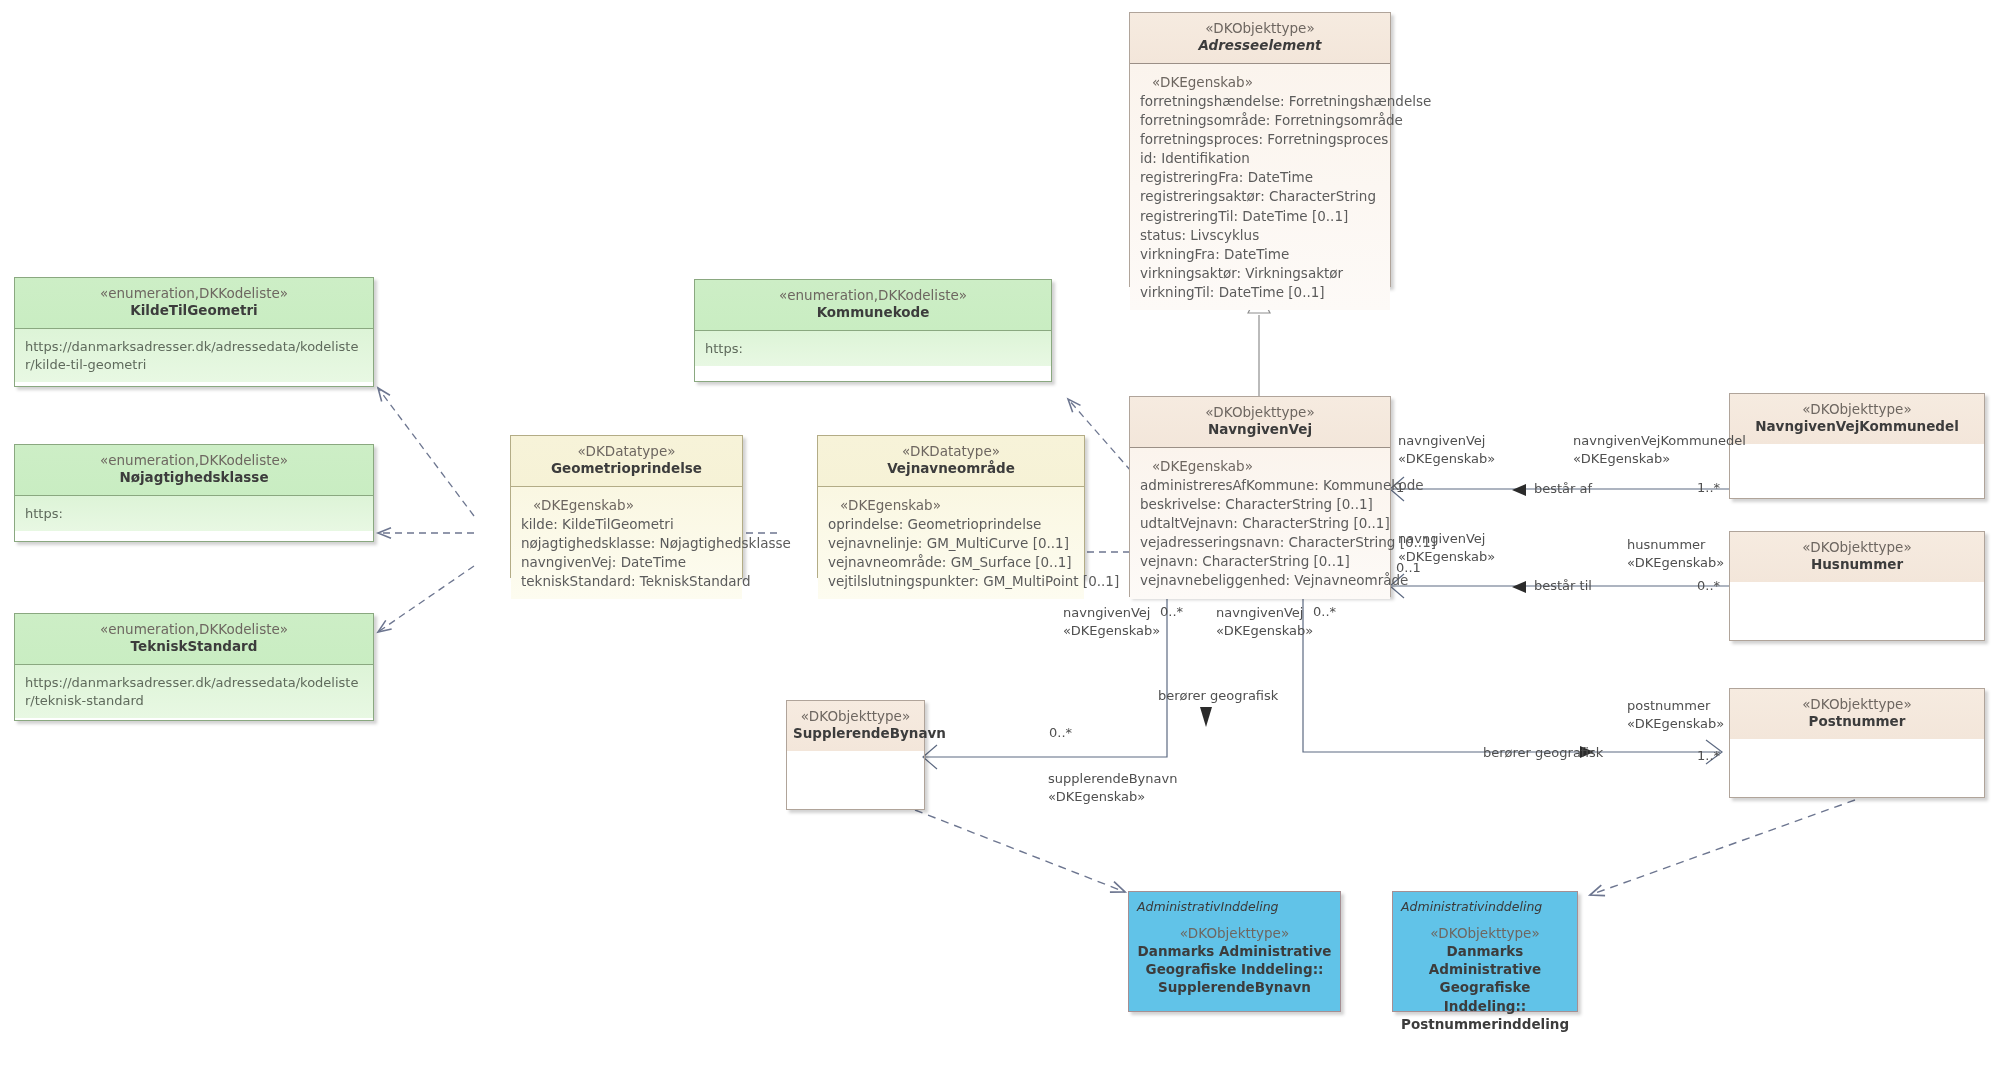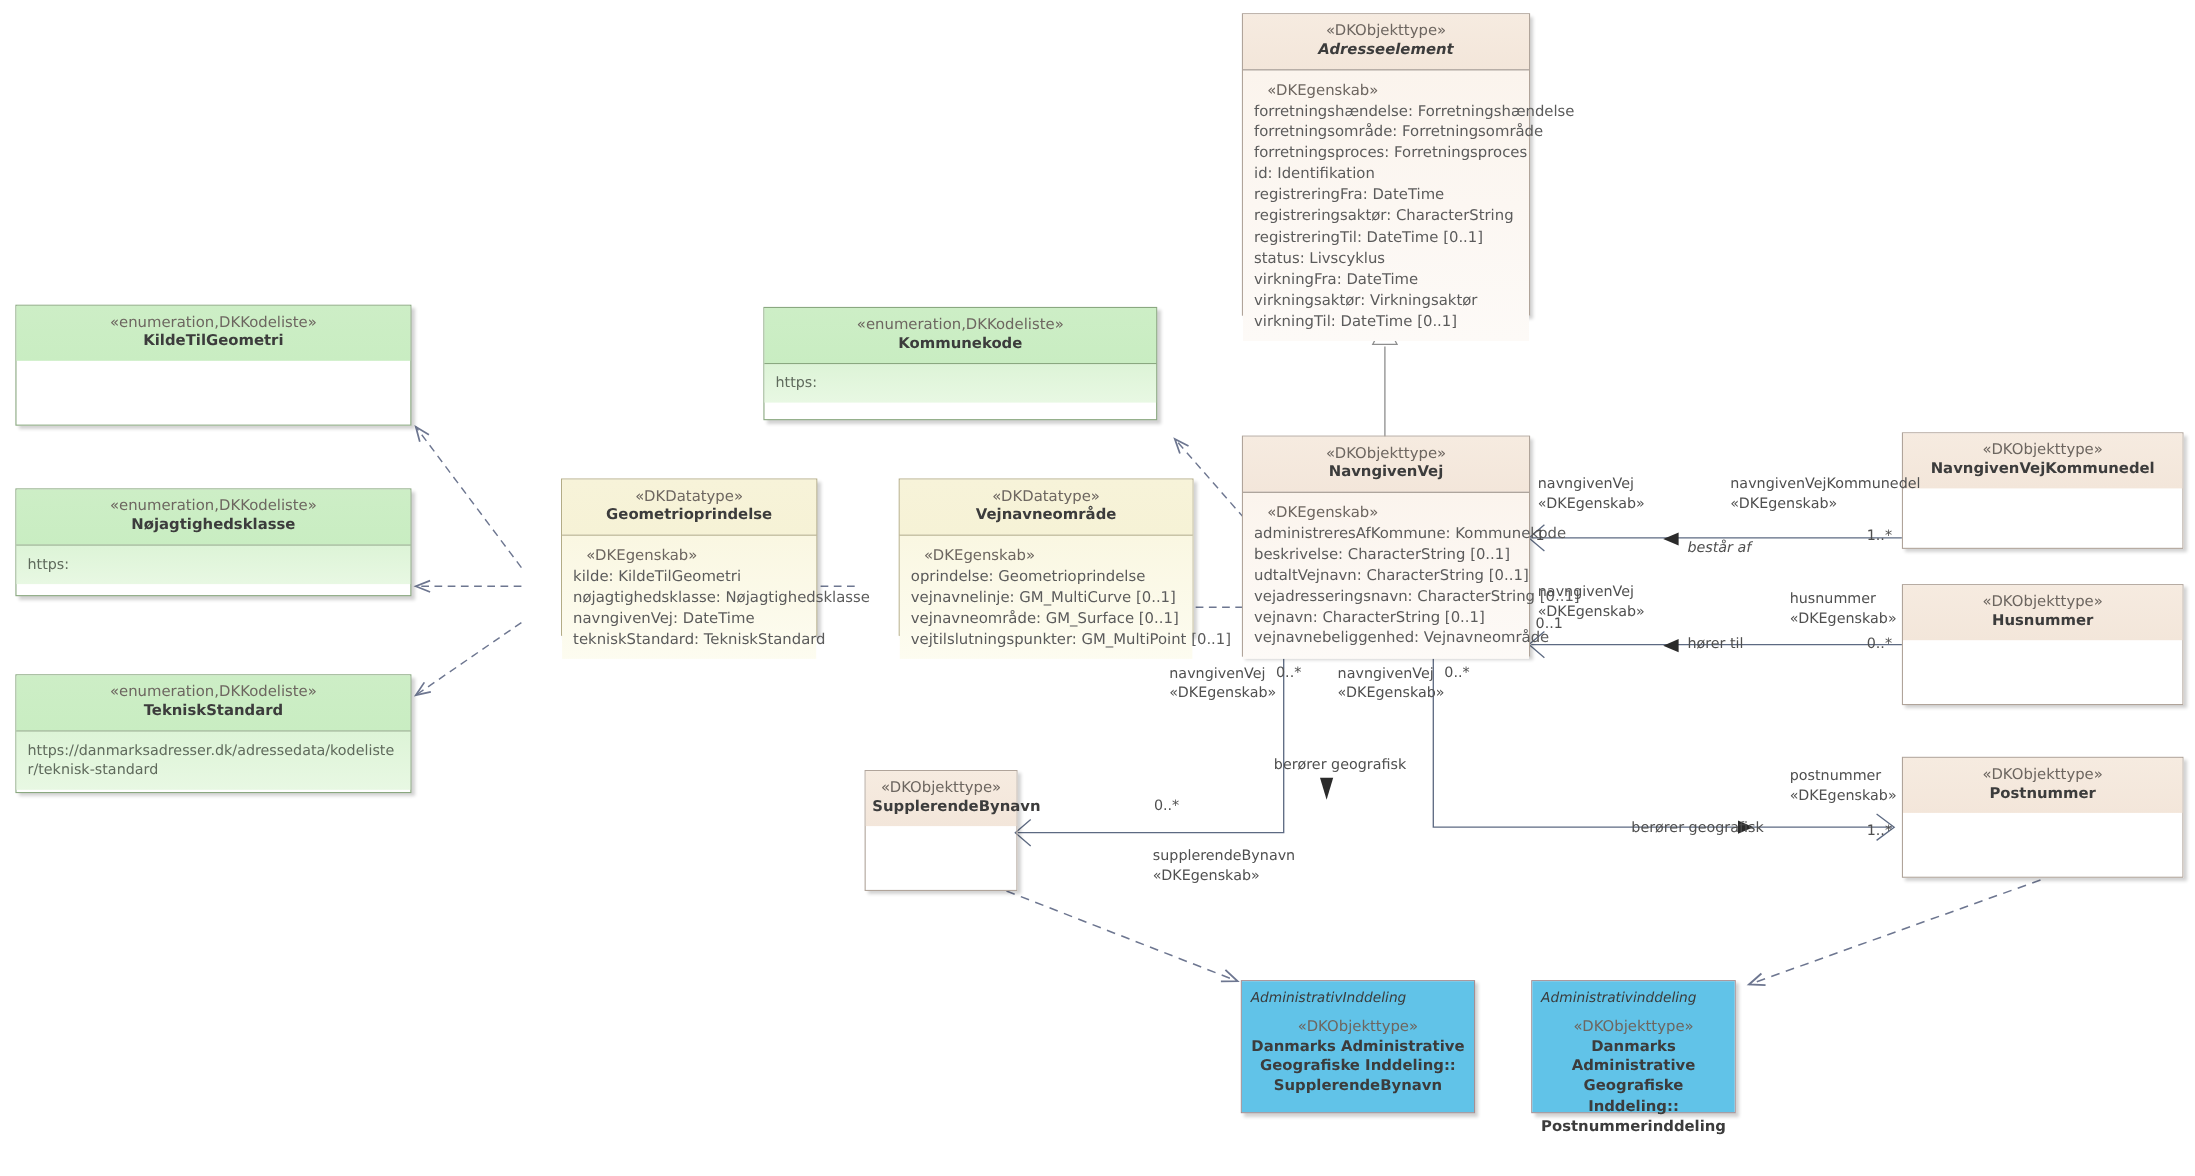--- a/index.html
+++ b/index.html
@@ -232,20 +232,23 @@
       <span class="row">vejnavneområde: GM_Surface [0..1]</span>
       <span class="row">vejtilslutningspunkter: GM_MultiPoint [0..1]</span>
     </div>
   </div>
 
   <div class="uml t-enum" style="left:14px;top:277px;width:360px;height:110px;">
     <div class="hdr">
       <div class="stereo">«enumeration,DKKodeliste»</div>
       <div class="cname">KildeTilGeometri</div>
     </div>
+    <div class="body urlrow">
+      <span>https://danmarksadresser.dk/adressedata/kodelister/kilde-til-geometri</span>
+    </div>
   </div>
 
   <div class="uml t-enum" style="left:14px;top:444px;width:360px;height:98px;">
     <div class="hdr">
       <div class="stereo">«enumeration,DKKodeliste»</div>
       <div class="cname">Nøjagtighedsklasse</div>
     </div>
     <div class="body urlrow">
       <span style="display:block">https:</span>
     </div>
@@ -298,33 +301,33 @@
   <div class="lbl role" style="left:1398px;top:432px;">
     <div>navngivenVej</div>
     <div>«DKEgenskab»</div>
   </div>
   <div class="mult" style="left:1396px;top:480px;">1</div>
   <div class="lbl role" style="left:1573px;top:432px;">
     <div>navngivenVejKommunedel</div>
     <div>«DKEgenskab»</div>
   </div>
   <div class="mult" style="left:1697px;top:480px;">1..*</div>
-  <div class="assoc" style="left:1534px;top:491px;font-style:italic;">består af</div>
+  <div class="assoc" style="left:1534px;top:481px;">består af</div>
 
   <div class="lbl role" style="left:1398px;top:530px;">
     <div>navngivenVej</div>
     <div>«DKEgenskab»</div>
   </div>
   <div class="mult" style="left:1396px;top:560px;">0..1</div>
   <div class="lbl role" style="left:1627px;top:536px;">
     <div>husnummer</div>
     <div>«DKEgenskab»</div>
   </div>
   <div class="mult" style="left:1697px;top:578px;">0..*</div>
-  <div class="assoc" style="left:1534px;top:578px;">hører til</div>
+  <div class="assoc" style="left:1534px;top:578px;">består til</div>
 
   <div class="lbl role" style="left:1063px;top:604px;">
     <div>navngivenVej</div>
     <div>«DKEgenskab»</div>
   </div>
   <div class="mult" style="left:1160px;top:604px;">0..*</div>
   <div class="mult" style="left:1049px;top:725px;">0..*</div>
   <div class="lbl role" style="left:1048px;top:770px;">
     <div>supplerendeBynavn</div>
     <div>«DKEgenskab»</div>

